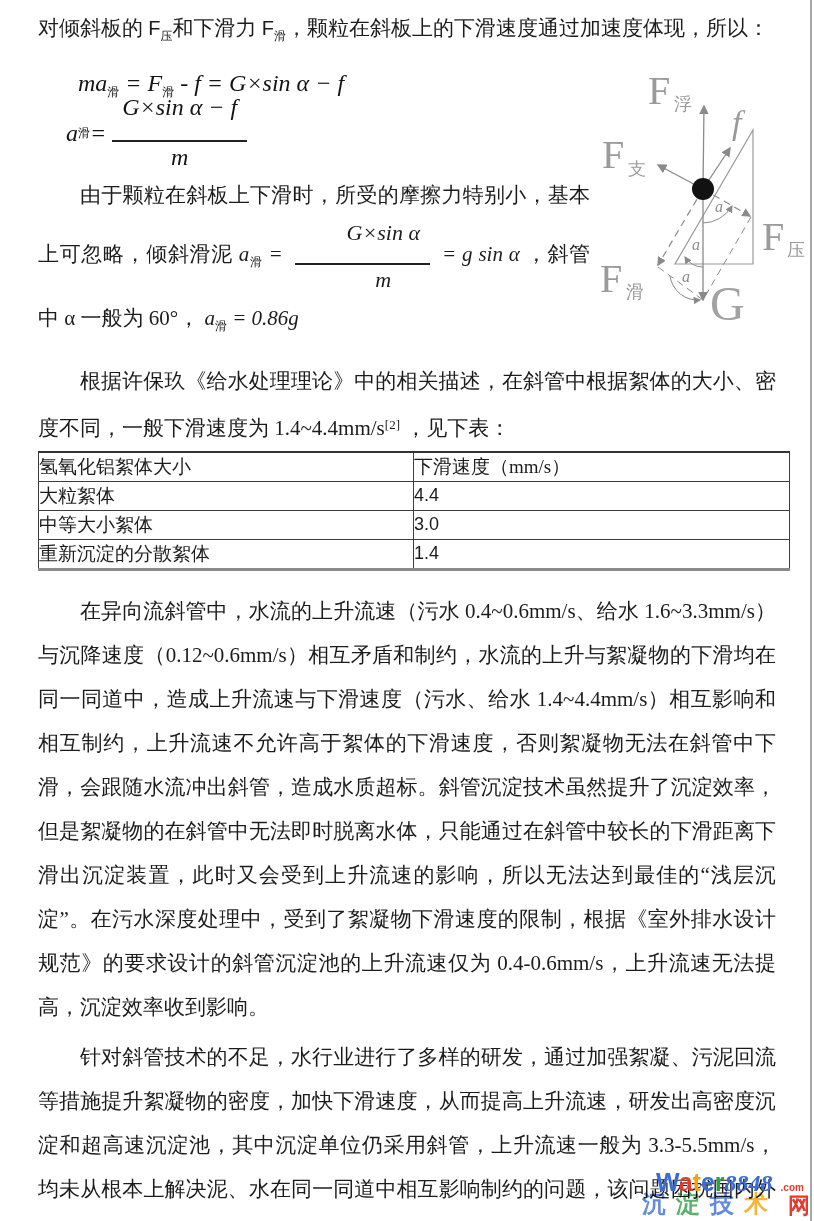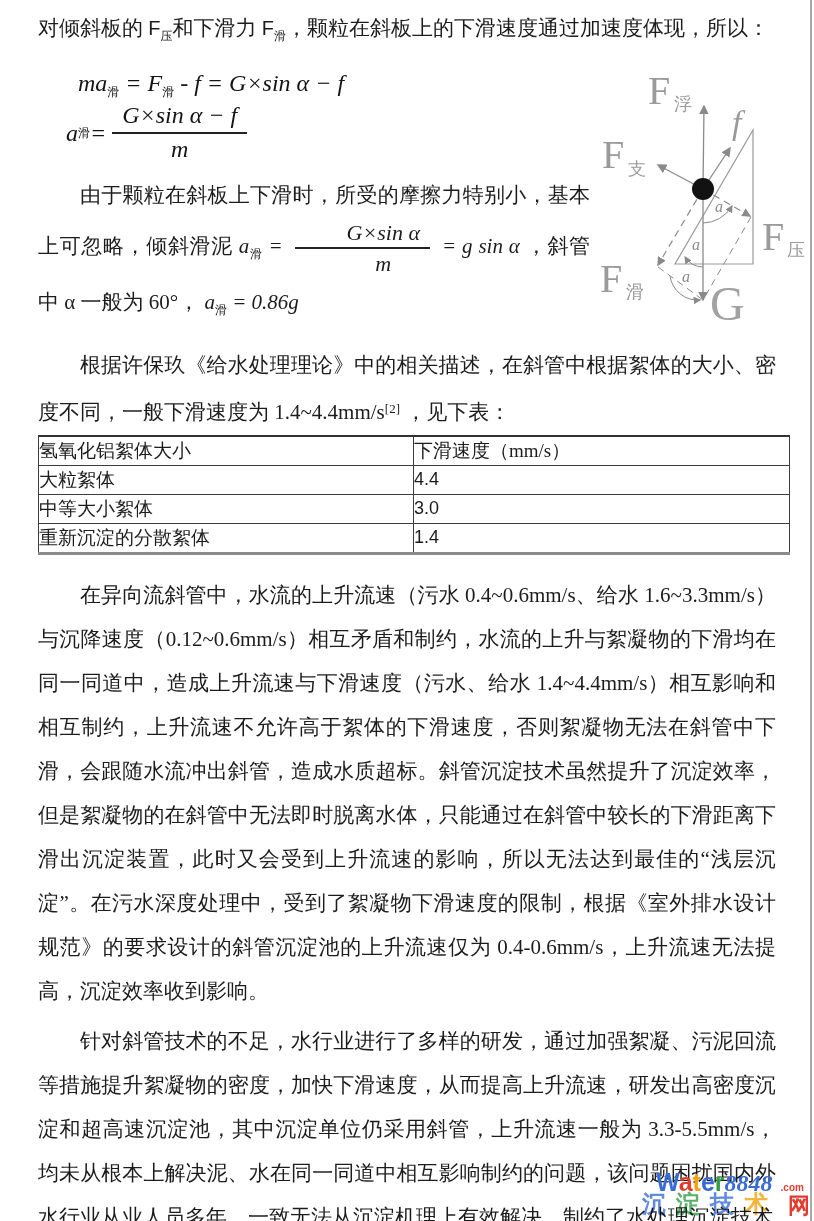--- a/index.html
+++ b/index.html
@@ -13,21 +13,21 @@
   .indent{text-indent:42px;}
   .p-intro{padding-top:6px;width:740px;}
   .fsans{font-family:"Liberation Sans","DejaVu Sans",sans-serif;font-size:20px;}
   sub.cjk{font-size:12px;font-style:normal;vertical-align:-5px;line-height:0;}
   .fi{font-style:italic;}
 
   .formula{font-style:italic;font-size:24px;color:#141414;position:relative;z-index:2;}
   .formula-1{margin:16px 0 0 78px;line-height:34px;}
   .formula-2{margin:2px 0 0 66px;display:flex;align-items:center;height:62px;}
   .frac{display:inline-block;text-align:center;vertical-align:middle;margin:0 6px;line-height:1.15;}
-  .frac .num{display:block;padding:0 10px 2px;border-bottom:2px solid #222;}
+  .frac .num{display:block;padding:0 10px 18px;border-bottom:2px solid #222;}
   .frac .den{display:block;padding-top:2px;}
   .frac-inline{font-size:22px;}
 
   .p-slide{width:552px;margin-top:6px;line-height:50px;}
   .p-ref{margin-top:16px;}
   .p-ref sup{font-size:13px;vertical-align:6px;}
 
   table.data{border-collapse:collapse;table-layout:fixed;margin:1px 0 0 38px;width:752px;
              font-size:19px;position:relative;z-index:2;
              border-top:2px solid #333;border-bottom:3px solid #8a8a8a;}

